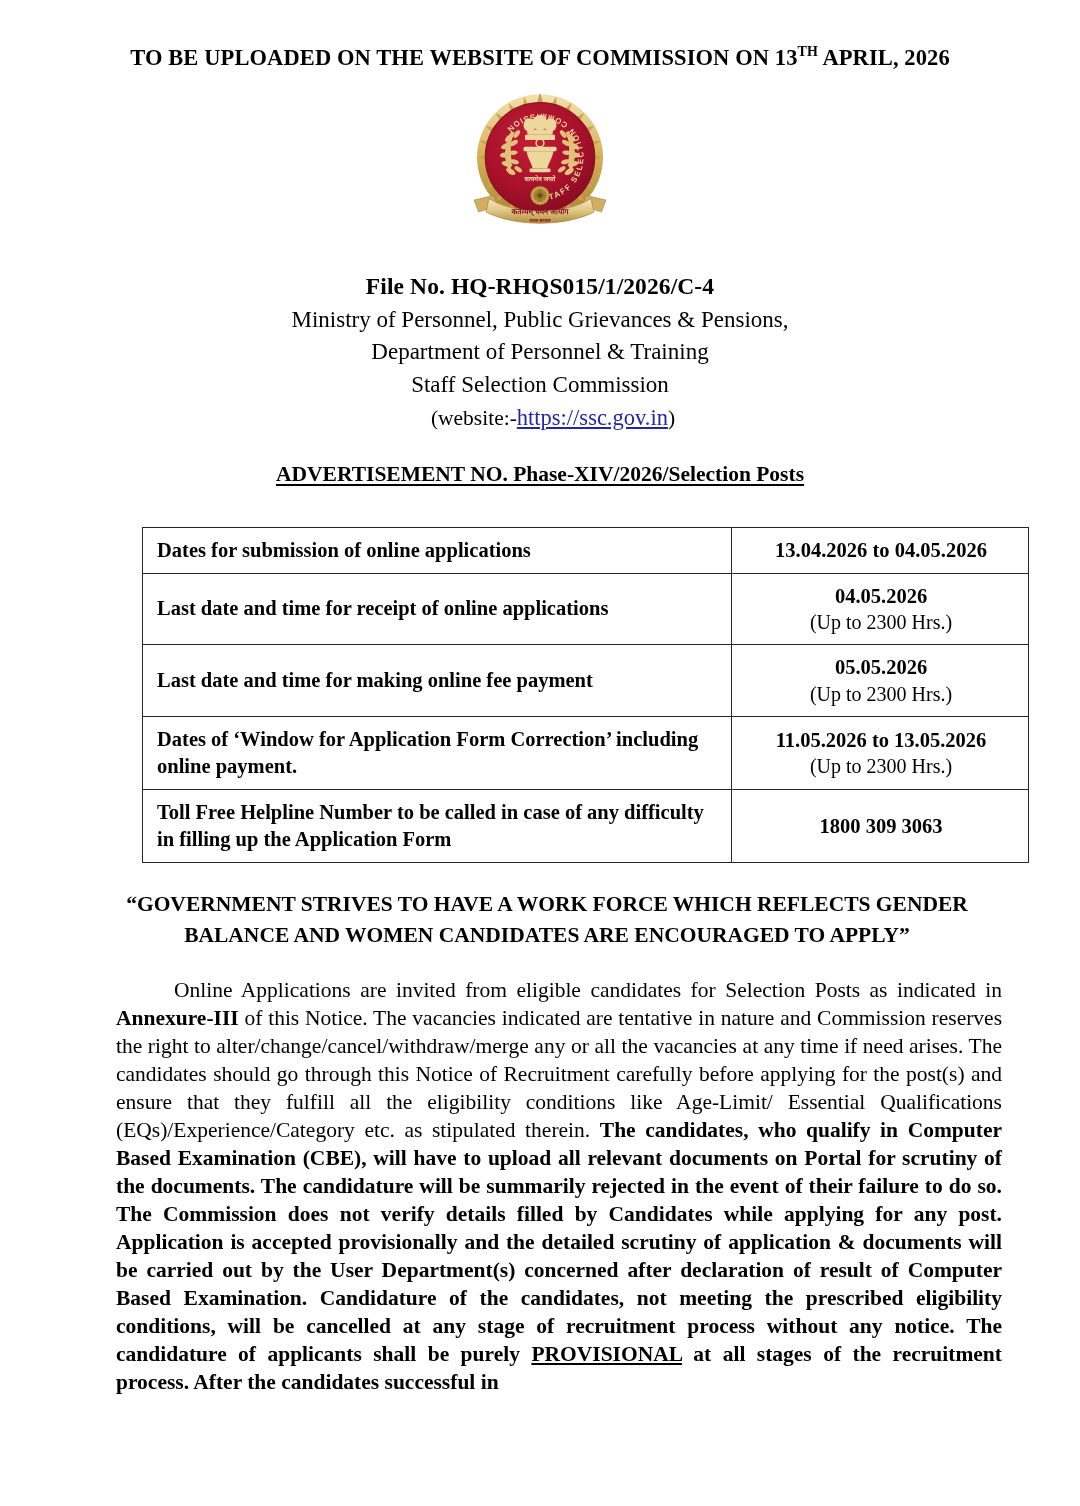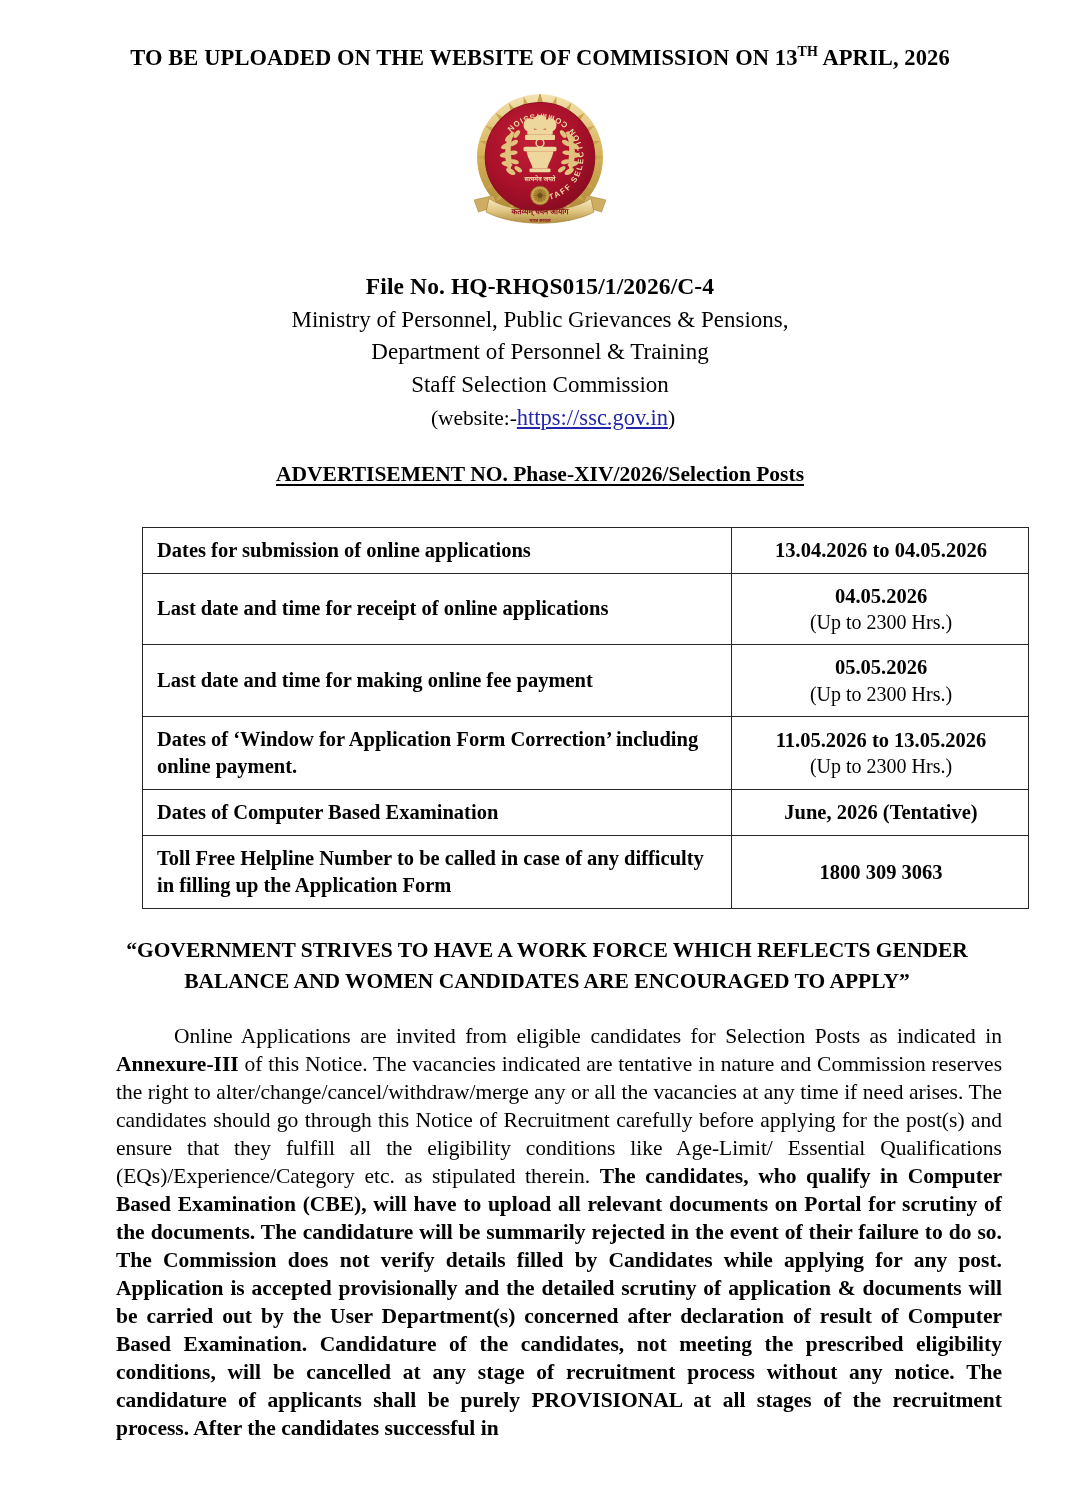--- a/index.html
+++ b/index.html
@@ -107,21 +107,21 @@
   
   .body-para {
     margin: 26px 78px 0 116px;
     text-align: justify;
     text-justify: inter-word;
     font-size: 21.5px;
     line-height: 1.30;
     text-indent: 58px;
   }
   .body-para b { font-weight: bold; }
-  .body-para .uline { font-weight: bold; text-underline-offset: 2px; }
+  .body-para .uline { font-weight: bold; text-decoration: underline; text-underline-offset: 2px; }
 </style>
 </head>
 <body>
 
 <div class="page">
 
   <div class="upload-line">
     <span>TO BE UPLOADED ON THE WEBSITE OF COMMISSION ON 13</span><sup>TH</sup><span> APRIL, 2026</span>
   </div>
 
@@ -295,26 +295,20 @@
           </td>
         </tr>
         <tr>
           <td class="label">Dates of ‘Window for Application Form Correction’ including online payment.</td>
           <td class="value">
             <span class="strong">11.05.2026 to 13.05.2026</span>
             <span class="sub">(Up to 2300 Hrs.)</span>
           </td>
         </tr>
         <tr>
-          <td class="label">Dates of Computer Based Examination</td>
-          <td class="value">
-            <span class="single">June, 2026 (Tentative)</span>
-          </td>
-        </tr>
-        <tr>
           <td class="label">Toll Free Helpline Number to be called in case of any difficulty in filling up the Application Form</td>
           <td class="value">
             <span class="single">1800 309 3063</span>
           </td>
         </tr>
       </tbody>
     </table>
   </div>
 
   <div class="quote">“GOVERNMENT STRIVES TO HAVE A WORK FORCE WHICH REFLECTS GENDER BALANCE AND WOMEN CANDIDATES ARE ENCOURAGED TO APPLY”</div>

